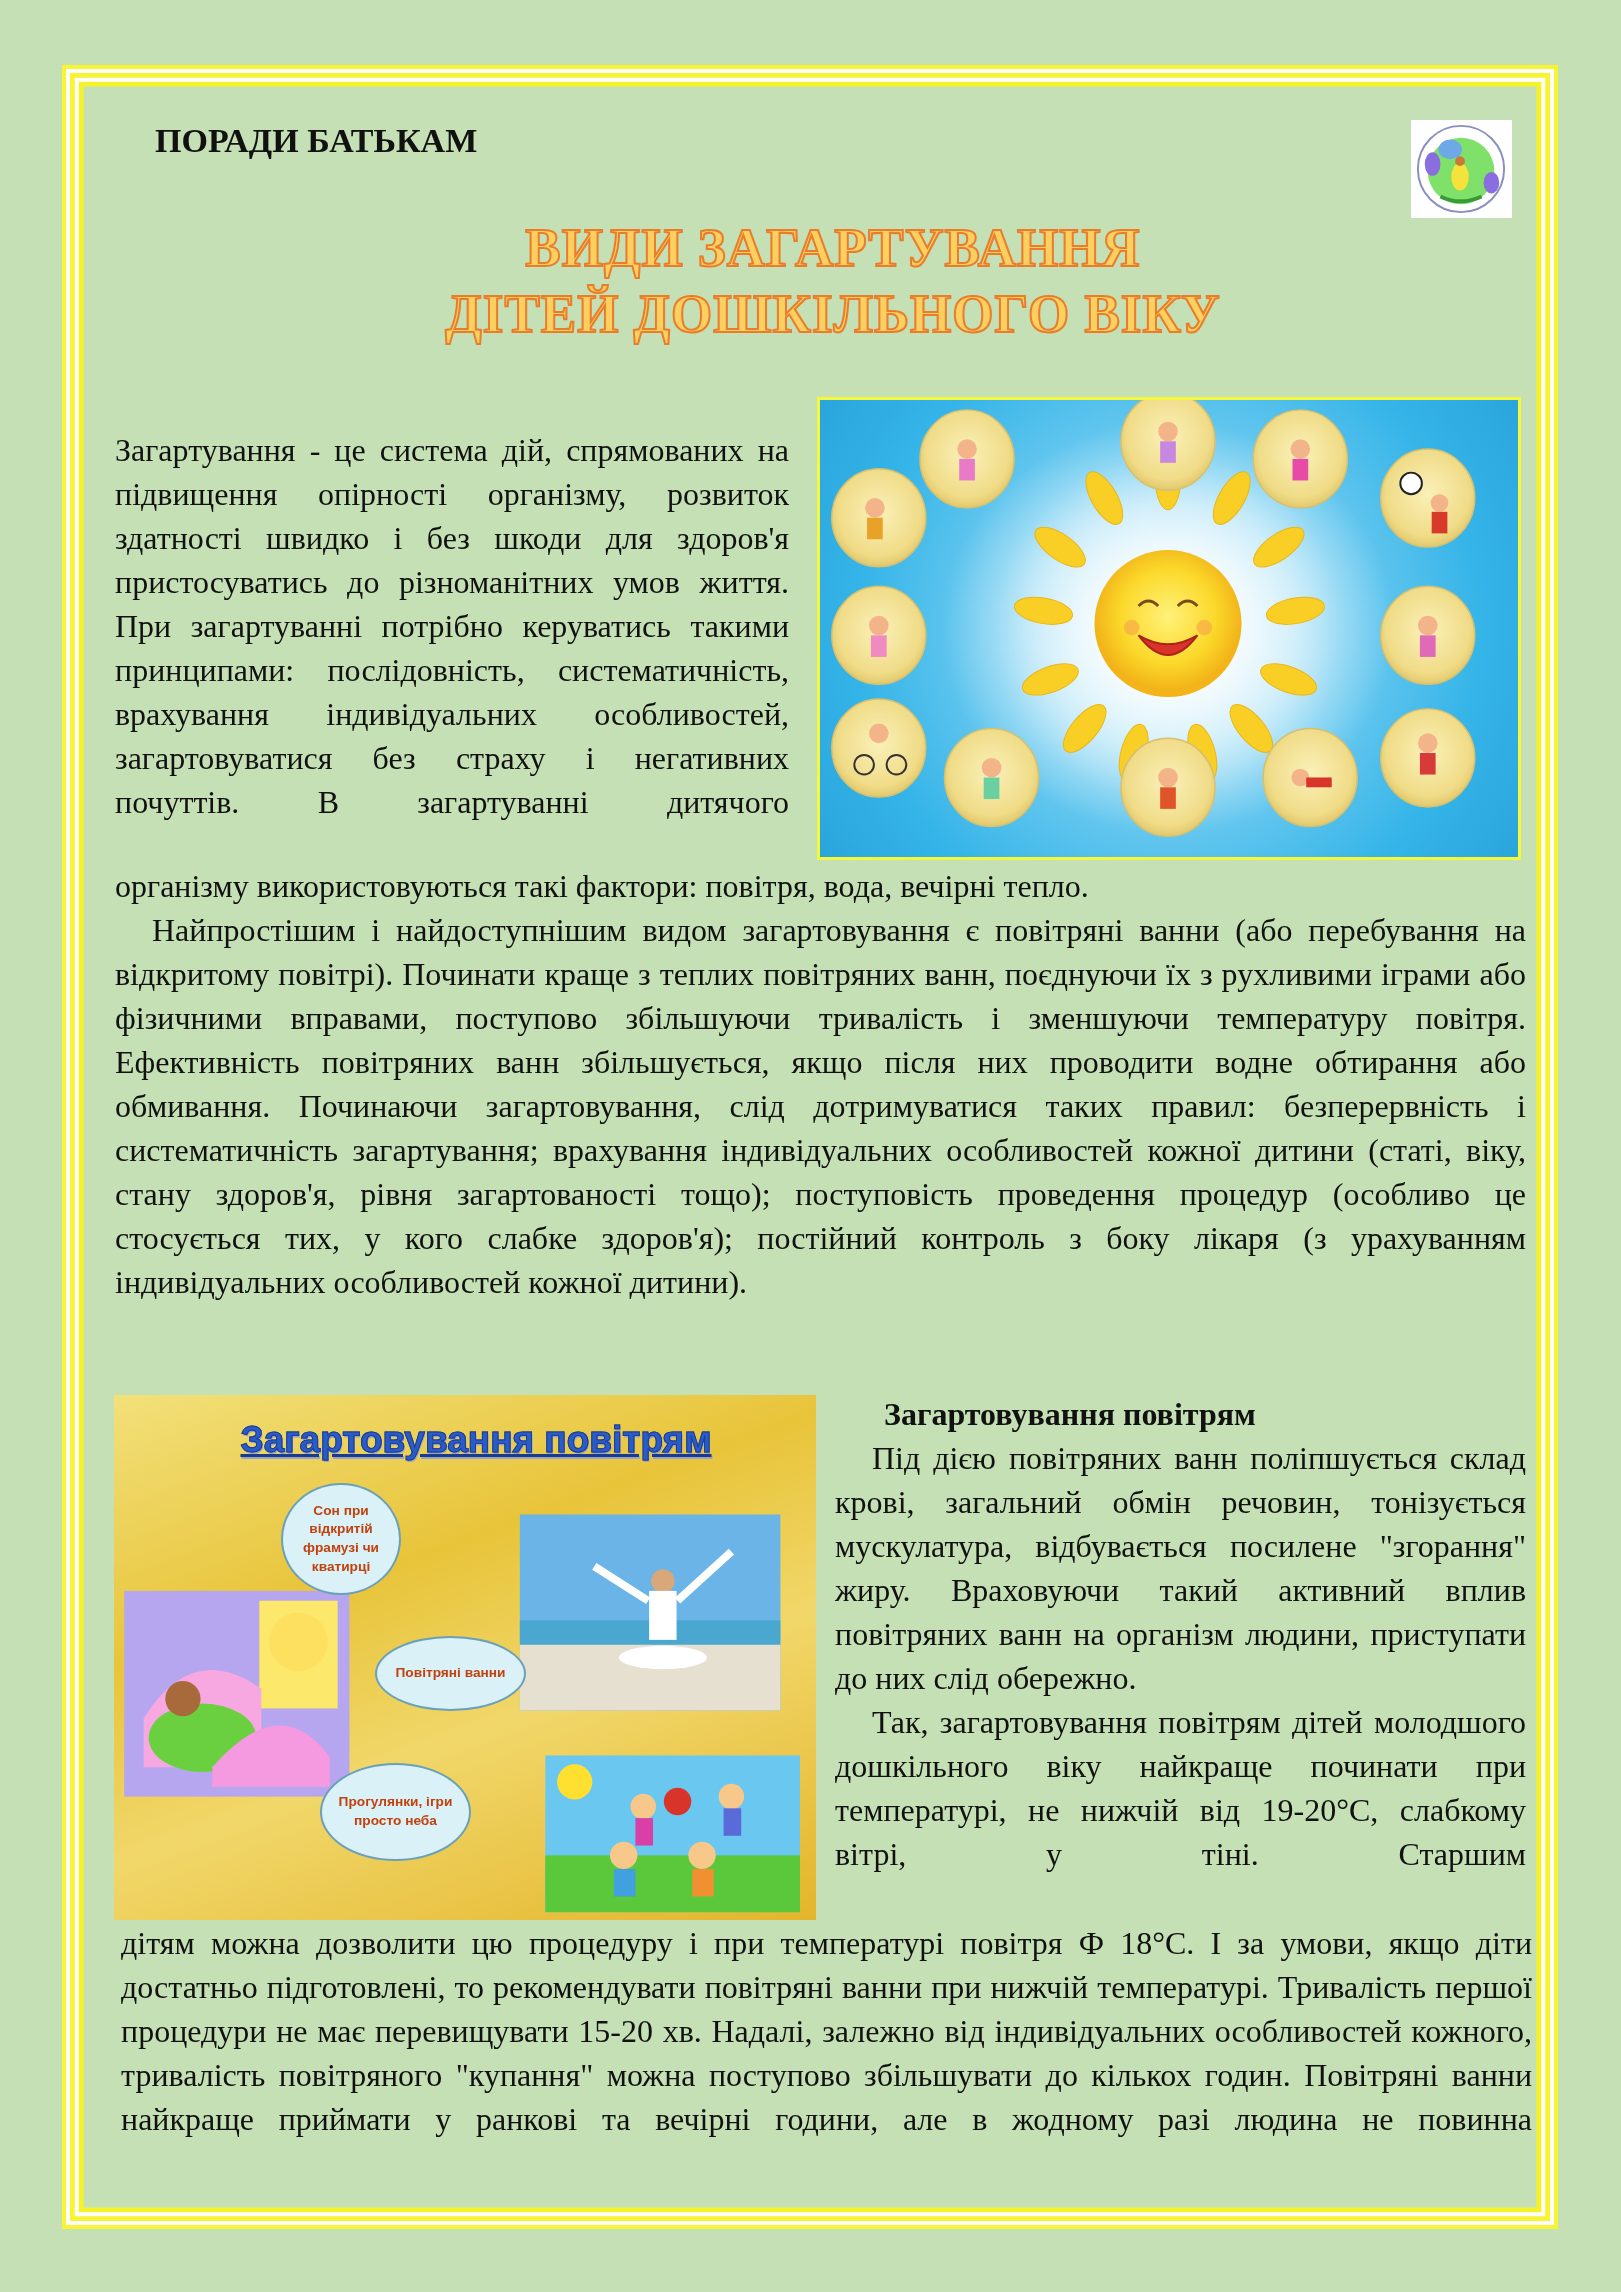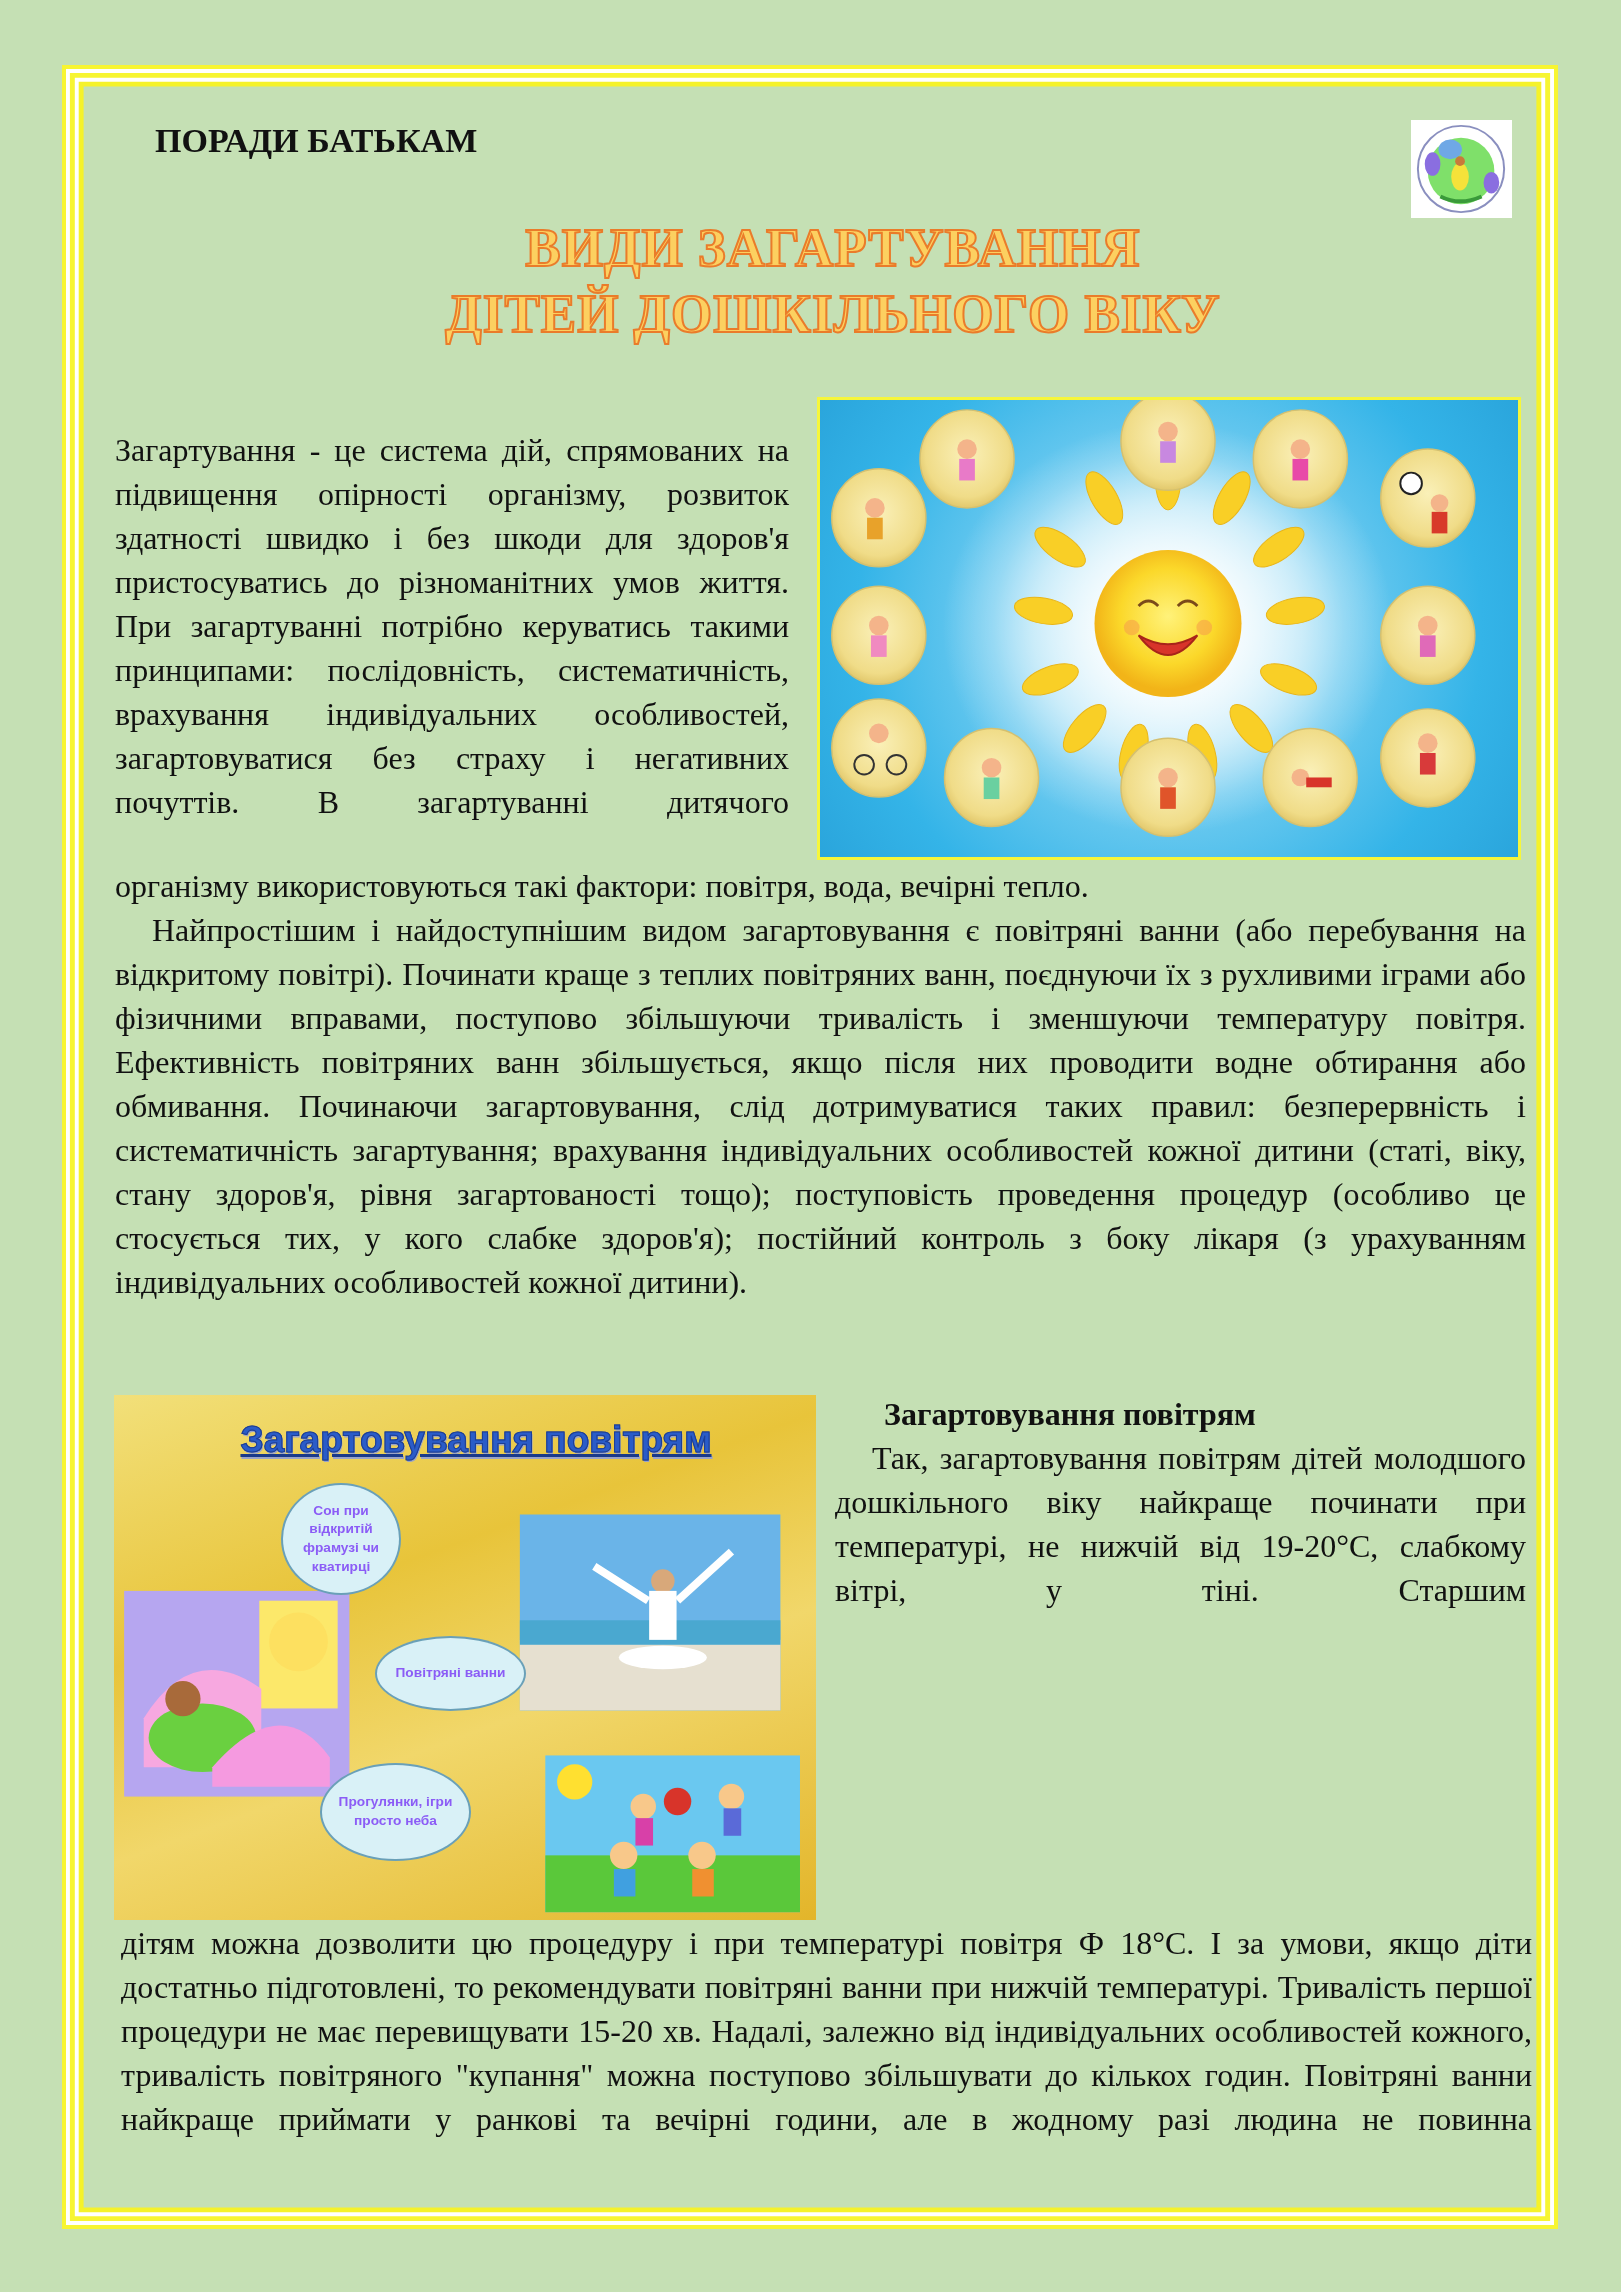--- a/index.html
+++ b/index.html
@@ -74,21 +74,21 @@
   }
   .full2 {
     position: absolute; left: 121px; top: 1921px; width: 1411px;
   }
   .full2 p { margin: 0; }
   .last-justify { text-align-last: justify; }
   .cloud {
     position: absolute; background: #d9f1f7; border-radius: 50%;
     box-shadow: 0 0 0 2px #6aa0b8;
     font-family: "Liberation Sans", sans-serif; font-weight: bold; font-size: 13.7px;
-    color: #8b5cf6; text-align: center; display: flex; align-items: center; justify-content: center; line-height: 18.6px;
+    color: #c2410c; text-align: center; display: flex; align-items: center; justify-content: center; line-height: 18.6px;
   }
   .air-title {
     position: absolute; left: 78px; top: 23.5px; width: 568px; text-align: center;
     font-family: "Liberation Sans", sans-serif; font-weight: bold; font-size: 37px;
     color: #2a5cc8; text-decoration: underline; text-decoration-color: #1a3a8a;
     -webkit-text-stroke: 1px #1d3f96;
     text-shadow: 1px 2px 0 #9aa4c8;
   }
 </style>
 </head>
@@ -242,19 +242,20 @@
     <circle cx="600" cy="470" r="14" fill="#f8c88a"></circle>
       <rect x="590" y="484" width="22" height="28" fill="#f09030"></rect>
   </svg>
   <div class="cloud" style="left:169px;top:90px;width:116px;height:108px;">Сон при відкритій фрамузі чи кватирці</div>
   <div class="cloud" style="left:263px;top:243px;width:147px;height:71px;">Повітряні ванни</div>
   <div class="cloud" style="left:208px;top:370px;width:147px;height:94px;">Прогулянки, ігри просто неба</div>
 </div>
 
 <div class="col-right body-text">
   <div class="subhead">Загартовування повітрям</div>
+  <p class="indent">Під дією повітряних ванн поліпшується склад крові, загальний обмін речовин, тонізується мускулатура, відбувається посилене "згорання" жиру. Враховуючи такий активний вплив повітряних ванн на організм людини, приступати до них слід обережно.</p>
   <p class="indent last-justify">Так, загартовування повітрям дітей молодшого дошкільного віку найкраще починати при температурі, не нижчій від 19-20°С, слабкому вітрі, у тіні. Старшим</p>
 </div>
 
 <div class="full2 body-text">
   <p class="last-justify">дітям можна дозволити цю процедуру і при температурі повітря Ф 18°С. І за умови, якщо діти достатньо підготовлені, то рекомендувати повітряні ванни при нижчій температурі. Тривалість першої процедури не має перевищувати 15-20 хв. Надалі, залежно від індивідуальних особливостей кожного, тривалість повітряного "купання" можна поступово збільшувати до кількох годин. Повітряні ванни найкраще приймати у ранкові та вечірні години, але в жодному разі людина не повинна</p>
 </div>
 
 
 </body></html>

